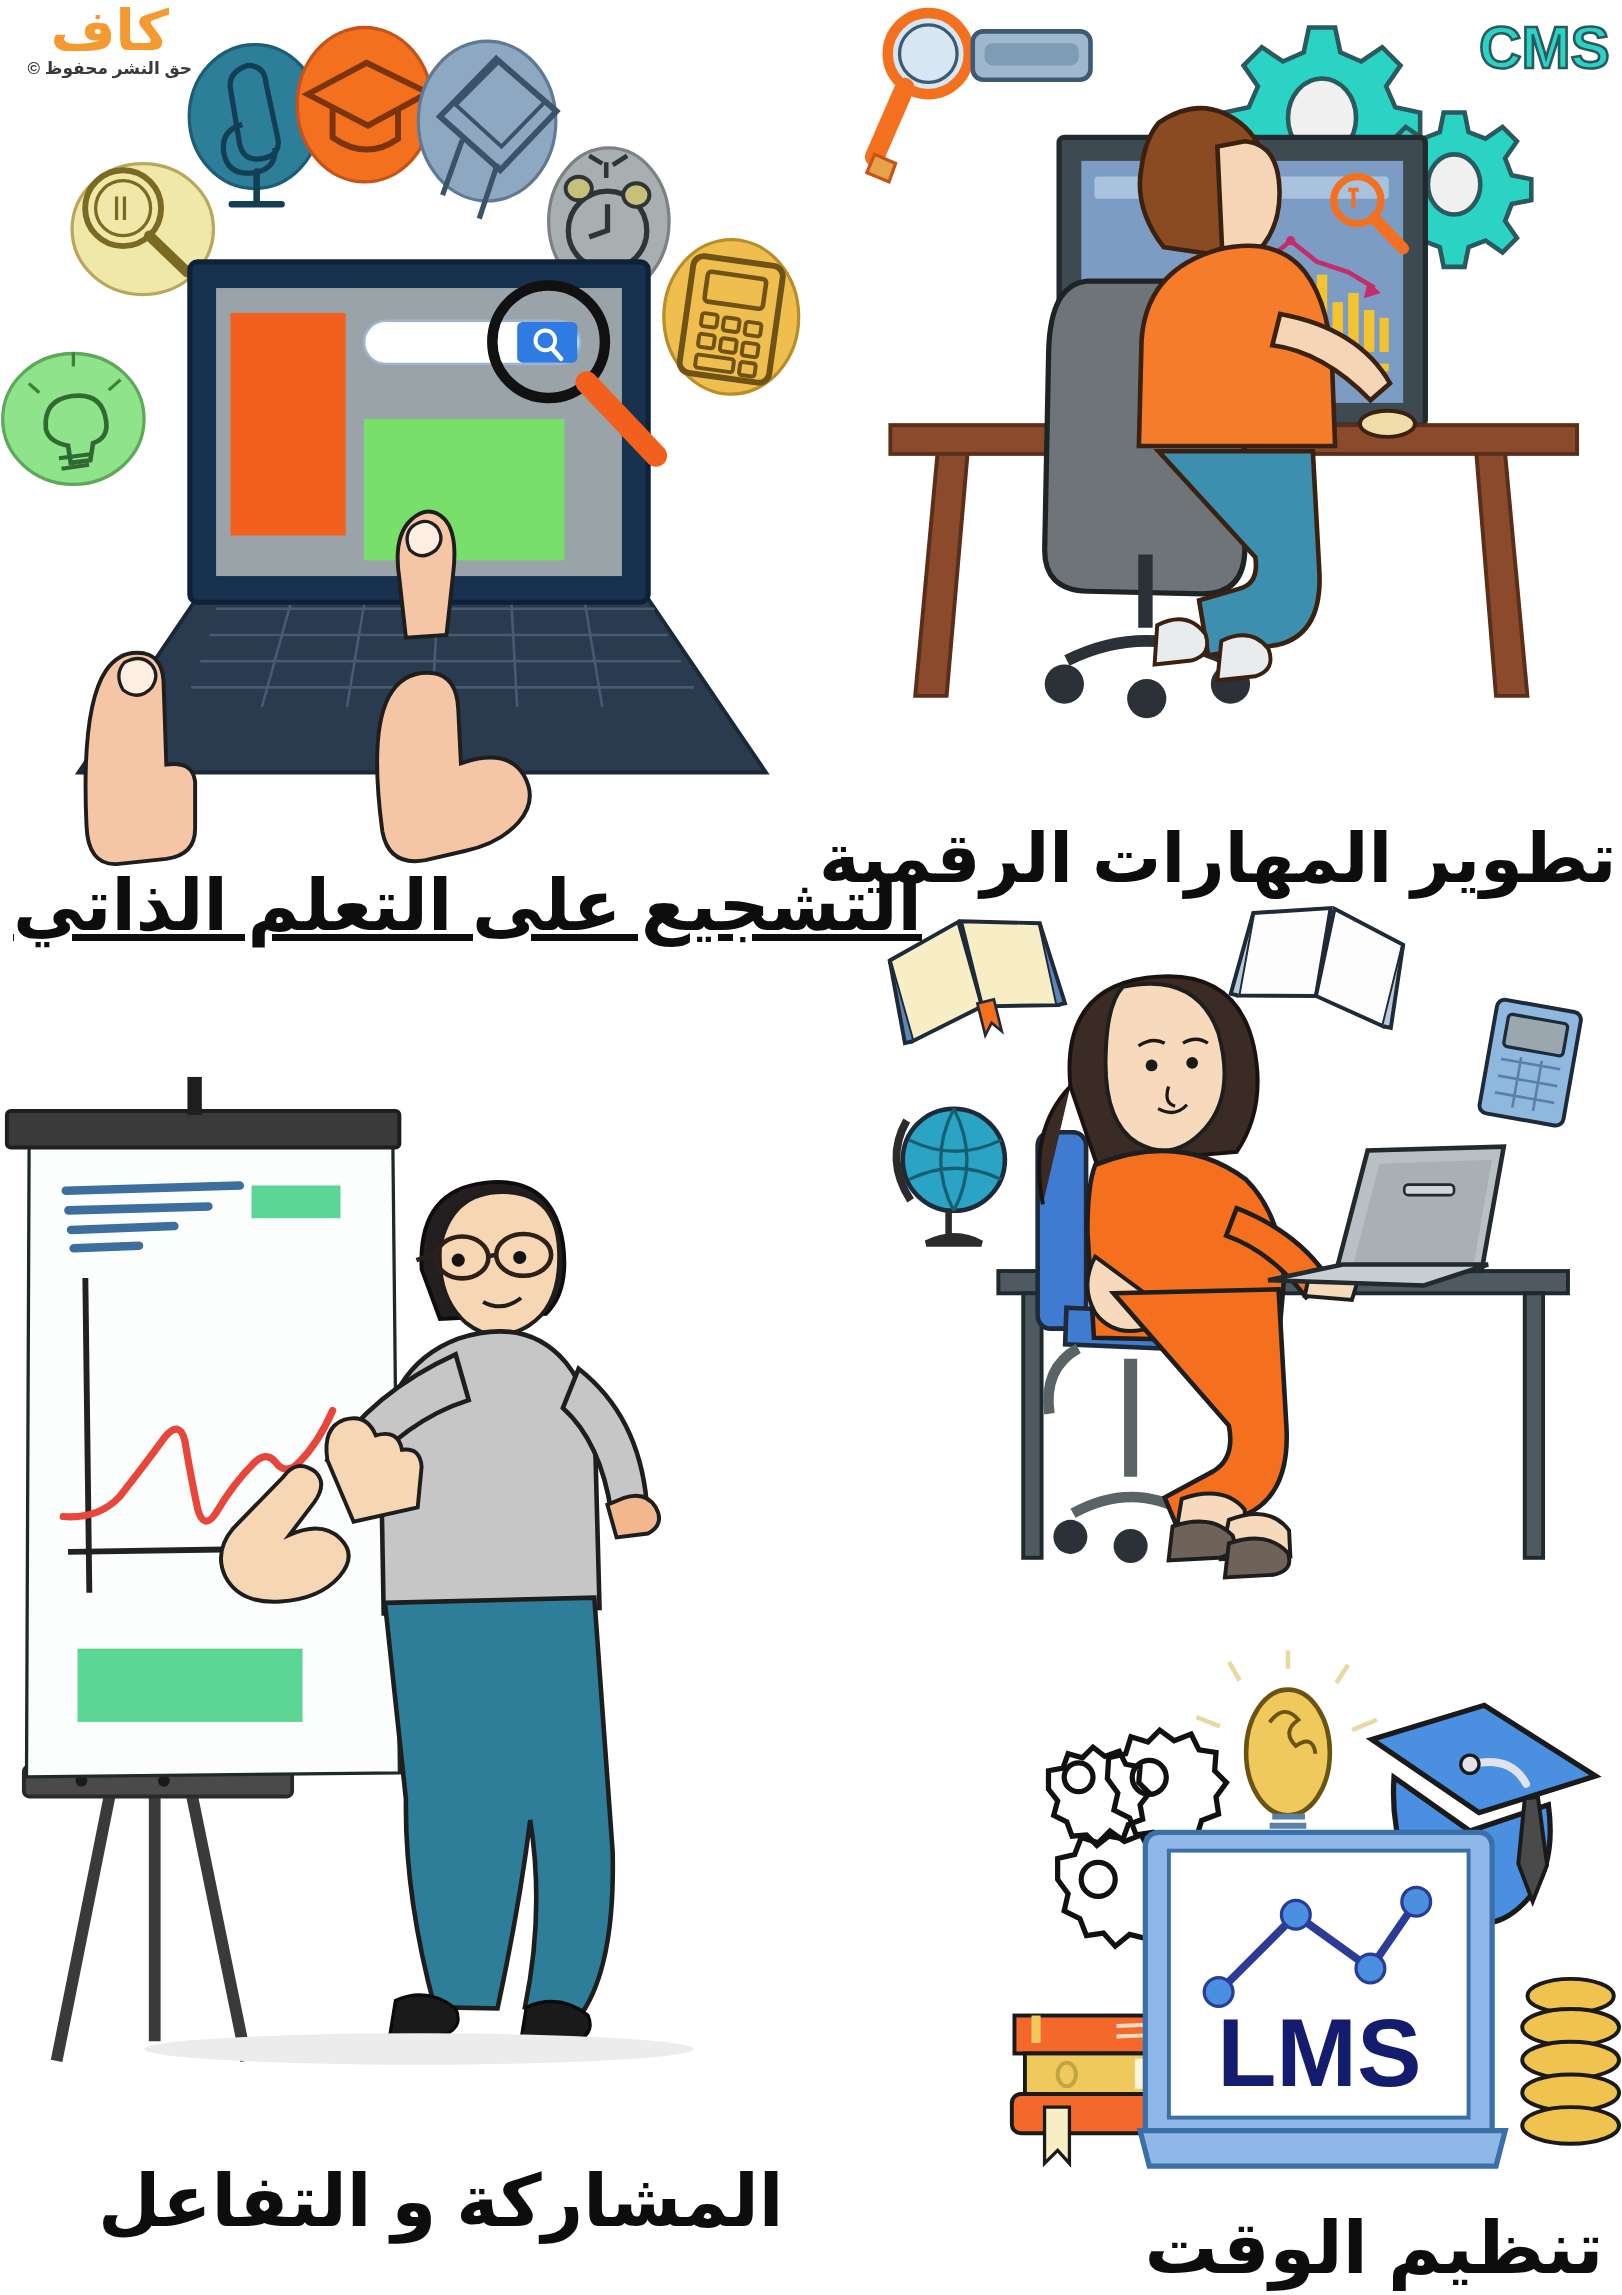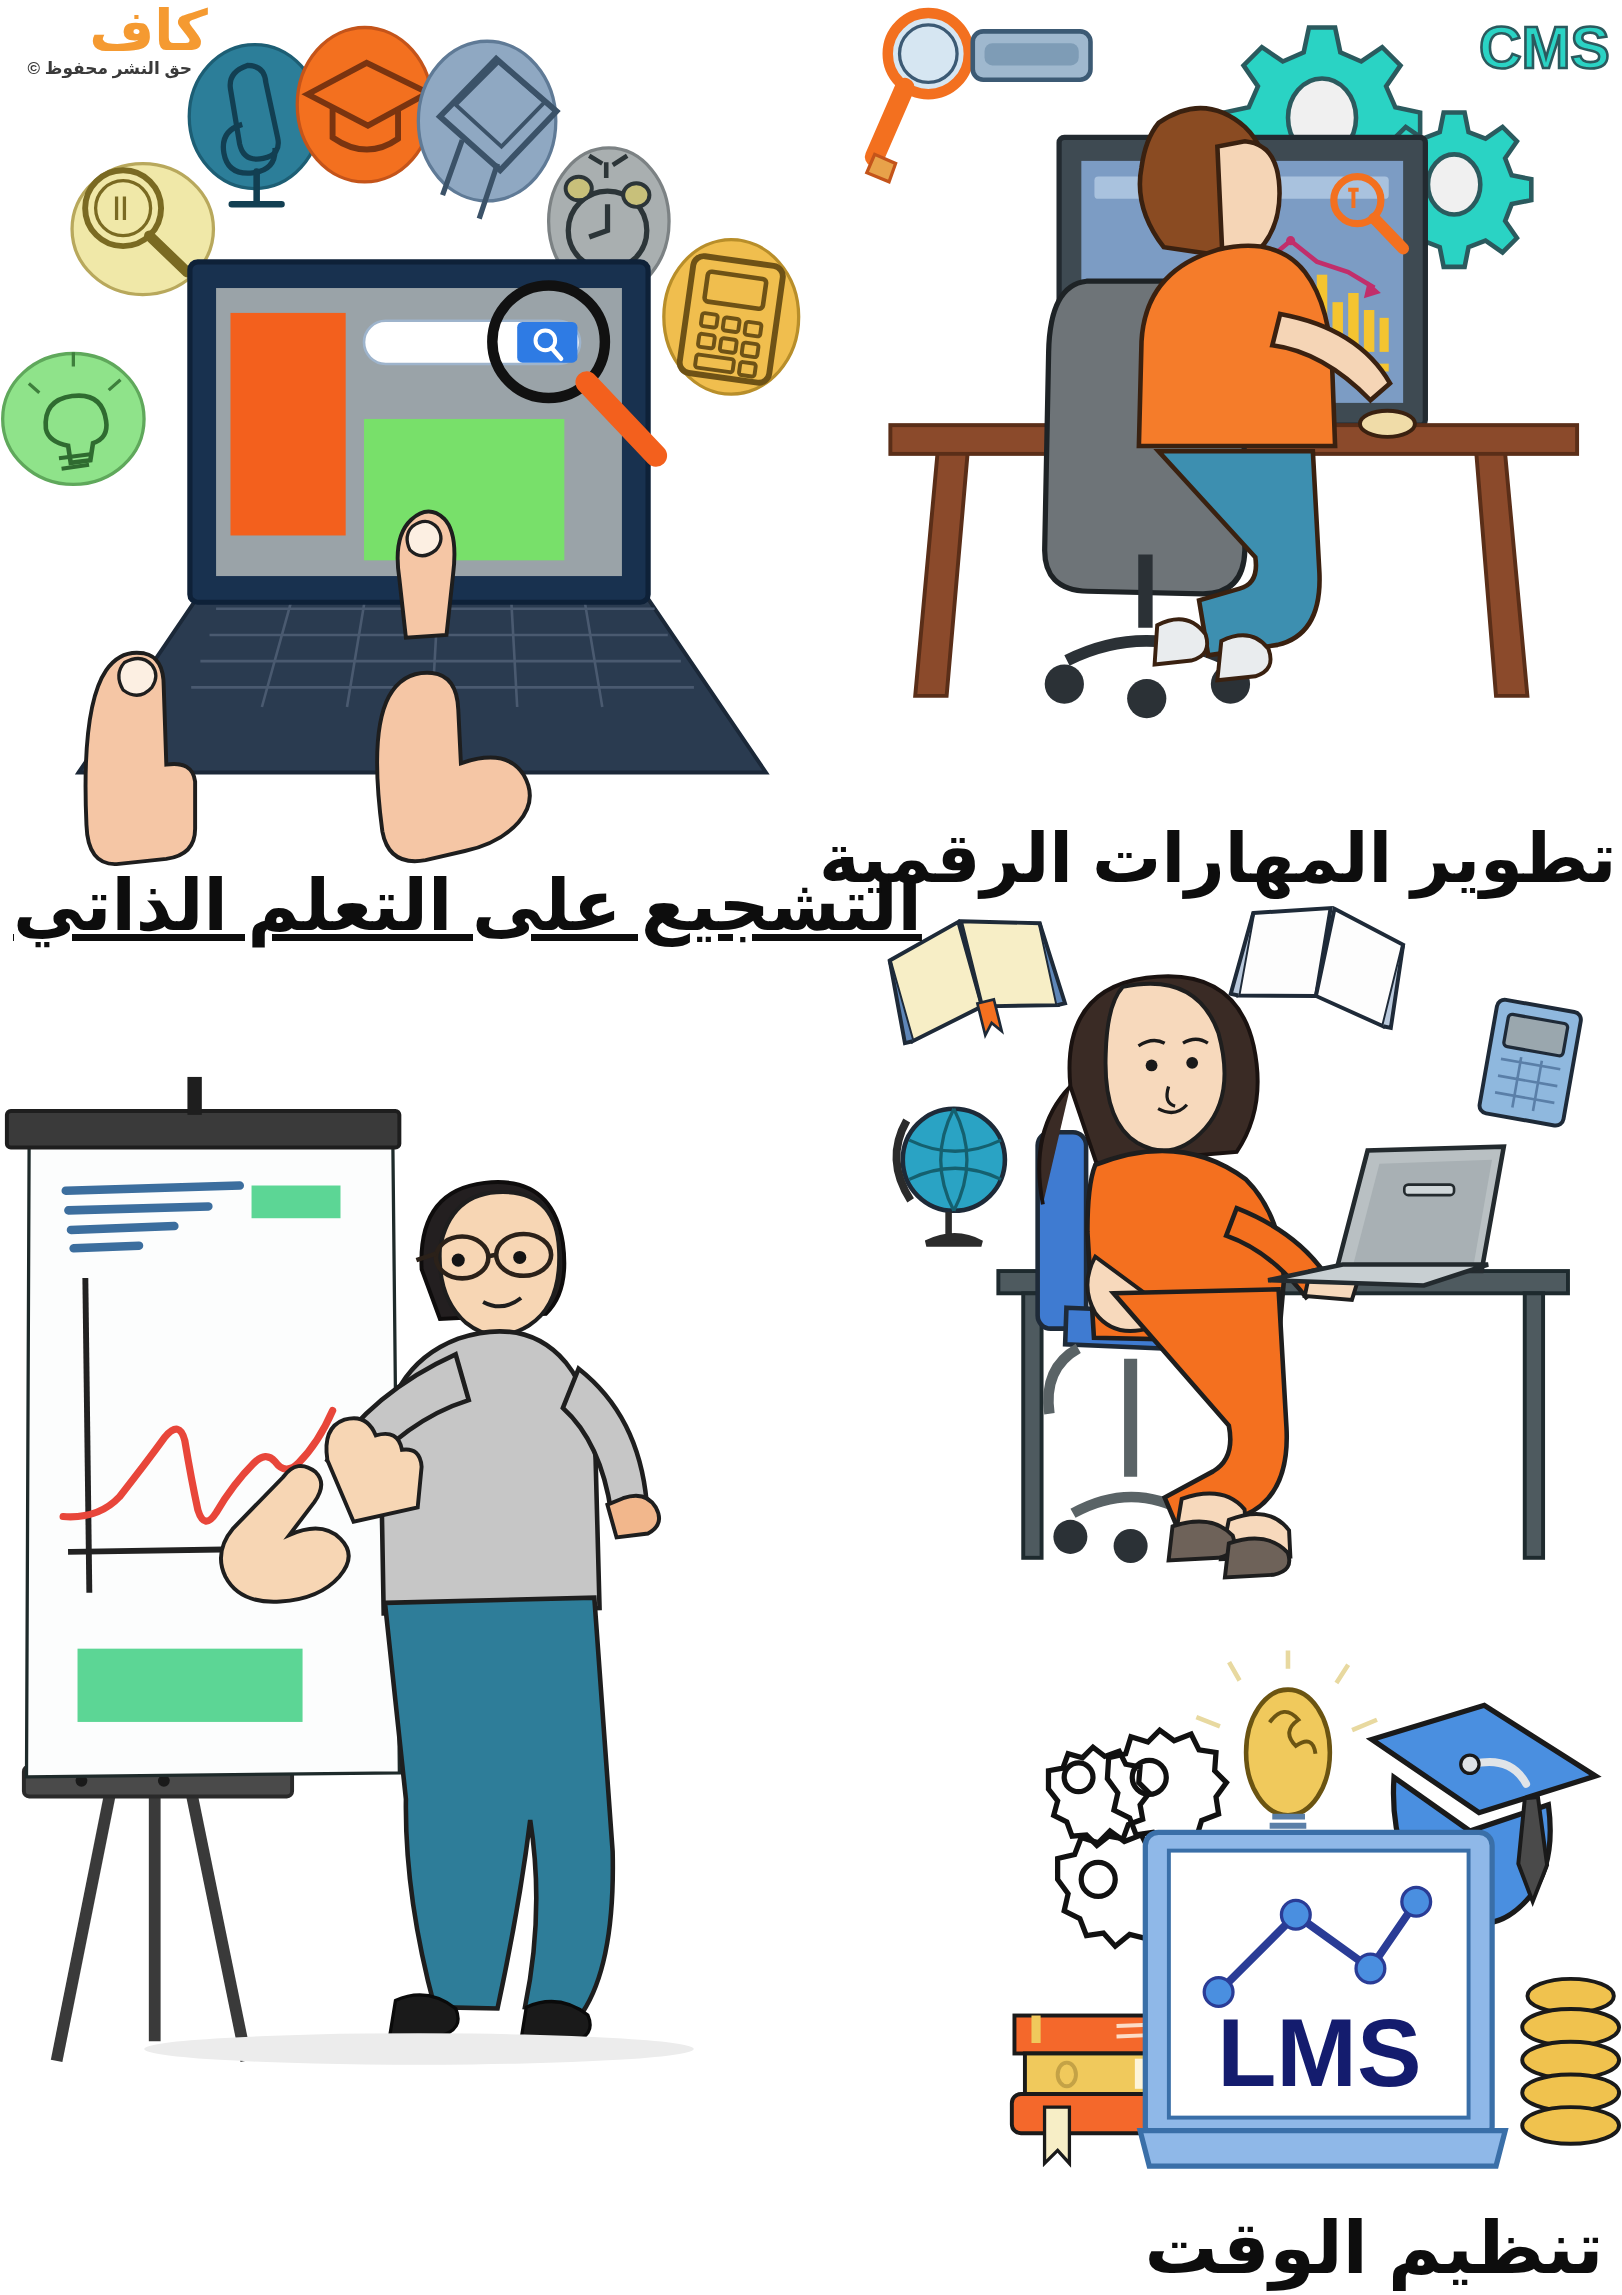--- a/index.html
+++ b/index.html
@@ -3,21 +3,21 @@
 <meta charset="utf-8">
 <title>infographic</title>
 <style>
   html,body{margin:0;padding:0;background:#ffffff;}
   body{width:1623px;height:2295px;position:relative;overflow:hidden;
        font-family:"Liberation Sans","DejaVu Sans",sans-serif;background:#fefefe;}
   .sheet{position:absolute;inset:0;background:#ffffff;}
 
   
   .wm{position:absolute;left:11.8px;top:3.9px;width:196px;text-align:center;}
-  .wm-logo{font-size:56px;font-weight:700;color:#F59A31;line-height:.95;letter-spacing:-1.3px;text-align:right;}
+  .wm-logo{font-size:56px;font-weight:700;color:#F59A31;line-height:.95;letter-spacing:-1.3px;}
   .wm-sub{font-size:17px;color:#3a3a3a;font-weight:700;margin-top:1.3px;}
 
   
   .cap{position:absolute;font-weight:900;color:#0d0d0d;white-space:nowrap;
        letter-spacing:-0.7px;direction:rtl;}
   #cap-self{left:13px;top:864px;font-size:71px;text-decoration:underline;}
   #cap-digital{right:6.5px;top:818px;font-size:69px;}
   #cap-remote{right:13px;top:1570px;font-size:71px;}
   #cap-engage{left:98px;top:2159px;font-size:72px;}
   #cap-time{right:19.6px;top:2205px;font-size:73px;margin-left:16px;}
@@ -449,16 +449,17 @@
           <circle cx="534" cy="488" r="22" fill="#4A8FE0" stroke="#2A3C96" stroke-width="5"></circle>
           <circle cx="604" cy="386" r="22" fill="#4A8FE0" stroke="#2A3C96" stroke-width="5"></circle>
         </g>
         <text x="456" y="668" text-anchor="middle" font-size="148" font-weight="900" fill="#141C6E" font-family="Liberation Sans, sans-serif" direction="ltr">LMS</text>
       </g>
     </svg>
   </div>
 
   <div class="cap" id="cap-self">التشجيع على التعلم الذاتي</div>
   <div class="cap" id="cap-digital">تطوير المهارات الرقمية</div>
+  <div class="cap" id="cap-engage">المشاركة و التفاعل</div>
   <div class="cap" id="cap-time">تنظيم الوقت</div>
 
 </div>
 
 
 </body></html>

